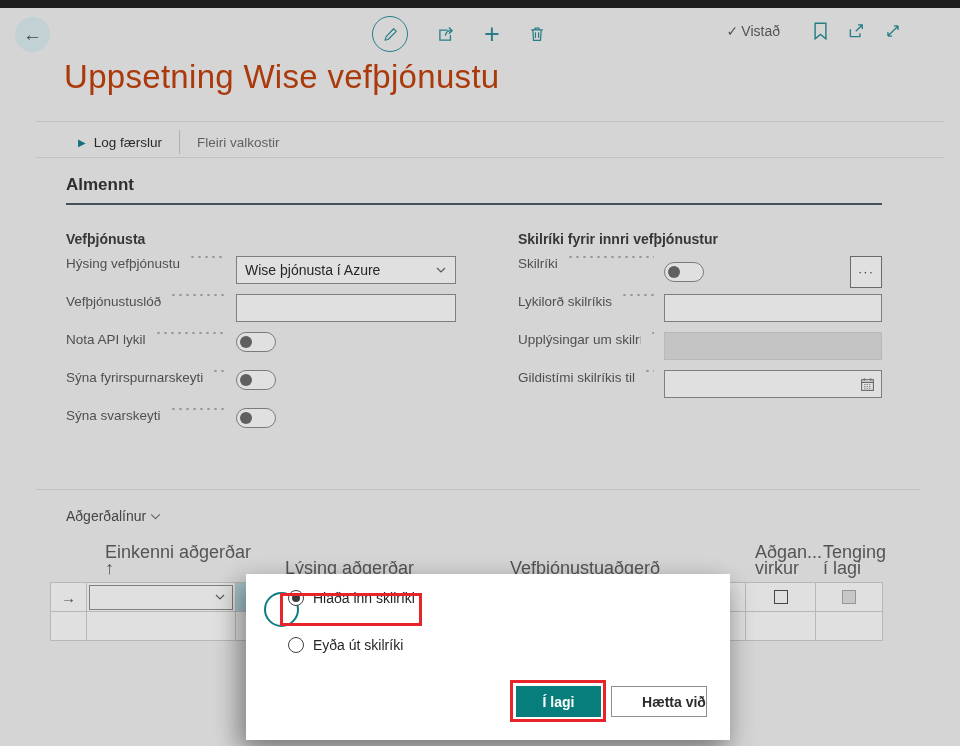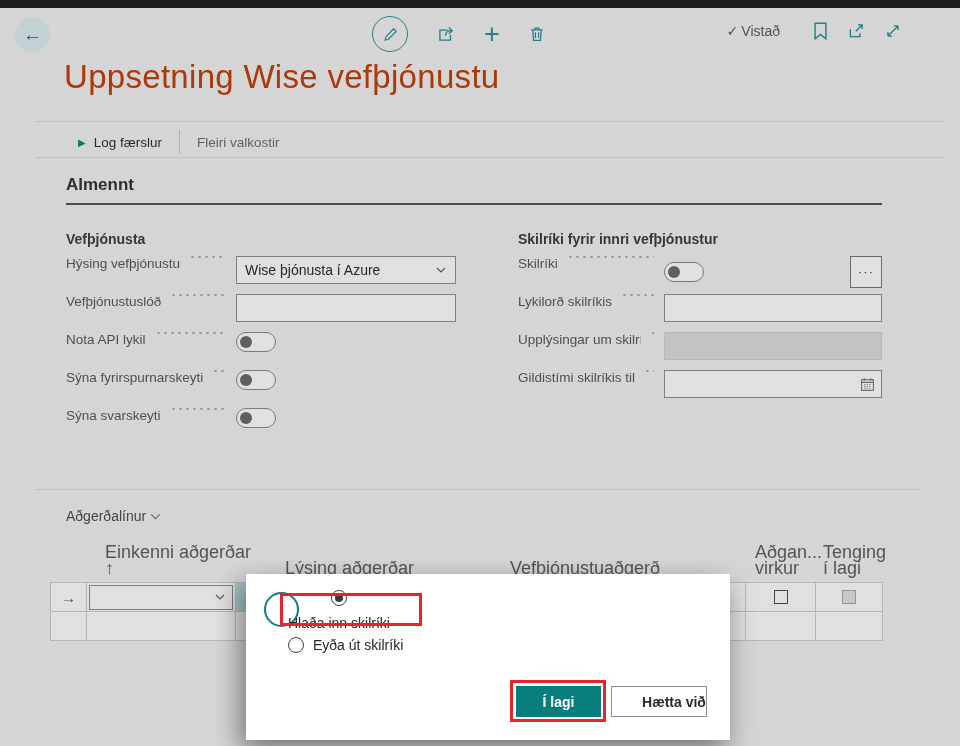--- a/index.html
+++ b/index.html
@@ -86,21 +86,21 @@
   .cbx.disabled { border:1px solid #ababab; background:#e3e3e3; cursor:default; }
 
   
   .overlay { position:absolute; inset:0; background:rgba(15,15,15,0.13); z-index:4; }
   .dialog { position:absolute; left:246px; top:574px; width:484px; height:166px; background:#fff;
     z-index:5; box-shadow:-10px 8px 22px rgba(0,0,0,.22), 0 12px 26px rgba(0,0,0,.28); }
   .info-badge { position:absolute; left:18px; top:18px; width:35px; height:35px;
     border:2.5px solid #0d7c82; border-radius:50%; color:#0d7c82; font-size:21px;
     display:flex; align-items:center; justify-content:center; }
   .opt { position:absolute; left:42px; display:flex; align-items:center; gap:9px; cursor:pointer; }
-  .opt.o1 { top:16px;flex-direction:column; } .opt.o2 { top:63px; }
+  .opt.o1 { top:16px; } .opt.o2 { top:63px; }
   .radio { width:16px; height:16px; border:1px solid #3f3f3f; border-radius:50%; background:#fff;
     position:relative; flex:none; }
   .radio.sel::after { content:""; position:absolute; inset:3px; border-radius:50%; background:#3a3a3a; }
   .opt-label { font-size:14px; color:#262626; }
   .red-box { position:absolute; border:3px solid #e8242b; z-index:7; pointer-events:none; }
   .rb1 { left:34px; top:19px; width:142px; height:33px; }
   .rb2 { left:264px; top:106px; width:96px; height:42px; }
   .ok-btn { position:absolute; left:270px; top:112px; width:85px; height:31px; background:#077e7c;
     color:#fff; font-weight:700; font-size:14px; display:flex; align-items:center;
     justify-content:center; cursor:pointer; }

